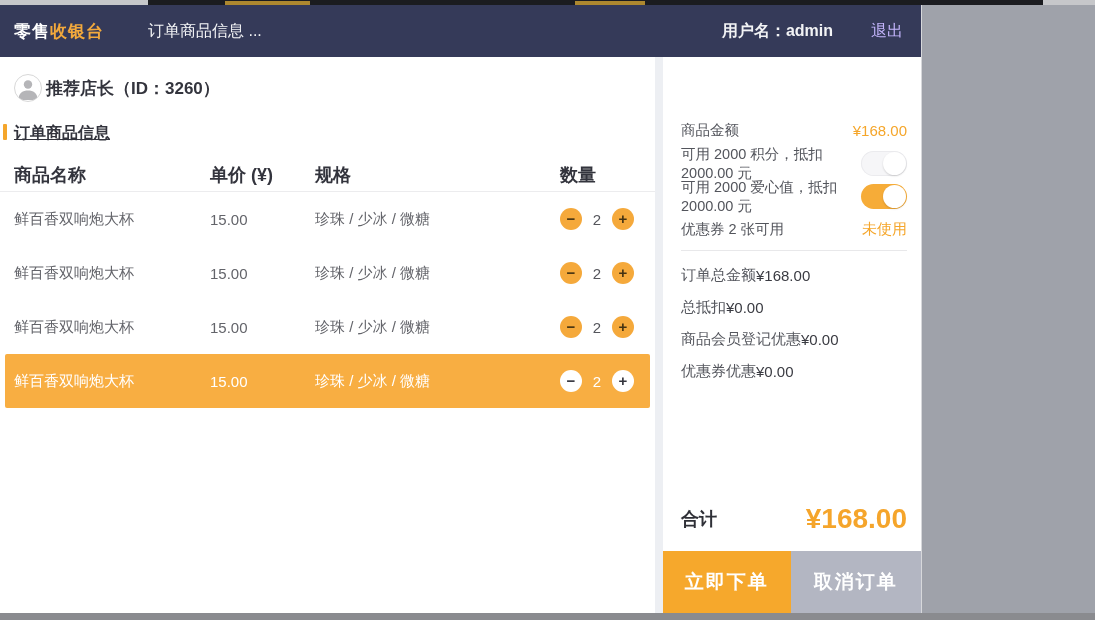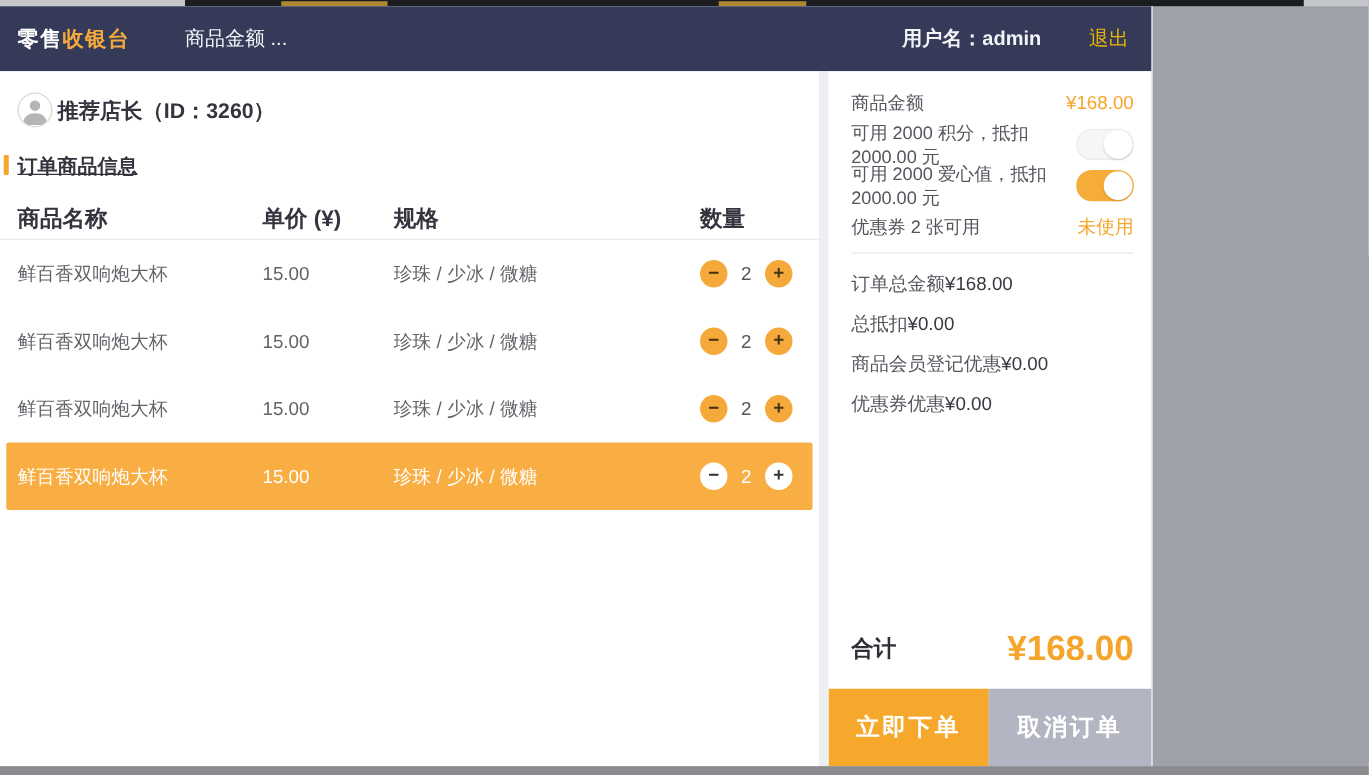--- a/index.html
+++ b/index.html
@@ -29,21 +29,21 @@
   
   .hdr {
     height:52px; flex:0 0 52px; background:#353a59;
     display:flex; align-items:center; padding:0 18px 0 14px;
   }
   .brand { font-size:17px; font-weight:700; color:#ffffff; letter-spacing:1px; white-space:nowrap; }
   .brand .accent { color:#f3a93c; }
   .hdr-tab { margin-left:44px; font-size:16px; color:#f4f5f7; cursor:pointer; white-space:nowrap; }
   .hdr-spacer { flex:1; }
   .hdr-user { font-size:16px; color:#f2f3f5;font-weight:bold; }
-  .hdr-logout { margin-left:38px; font-size:16px; color:#eab308; cursor:pointer; }
+  .hdr-logout { margin-left:38px; font-size:16px; color:#c4b5fd; cursor:pointer; }
 
   
   .main { flex:1; display:flex; min-height:0; }
   .left { width:655px; flex:0 0 655px; background:#fff; position:relative; }
   .gap { width:8px; flex:0 0 8px; background:#edeff3; }
   .right { flex:1; background:#fff; display:flex; flex-direction:column; min-width:0; }
 
   
   .member { margin:17px 14px 0; display:flex; align-items:center; gap:4px; cursor:pointer; }
   .avatar {
@@ -70,21 +70,21 @@
     background:#f5a93b; color:#453312; font-size:15px; font-weight:700;
     line-height:20px; text-align:center; cursor:pointer; padding:0;
     font-family:"Liberation Sans",sans-serif;
   }
   .qty-num { min-width:12px; text-align:center; color:#55565c; }
   .trow.selected { background:#f8ae42; margin:0 5px; padding-left:9px; border-radius:2px; }
   .trow.selected, .trow.selected .c-price, .trow.selected .c-spec, .trow.selected .qty-num { color:#ffffff; }
   .trow.selected .step { background:#ffffff; color:#33343d; }
 
   
-  .sum { padding:9px 14px 0 18px; }
+  .sum { padding:9px 14px 0 18px;margin-top:48px; }
   .srow { height:33px; display:flex; align-items:center; justify-content:space-between;
     font-size:14.5px; color:#53555c; }
   .srow .val-orange { color:#f5a62b; font-size:15px; }
   .toggle { width:46px; height:25px; border-radius:13px; position:relative; cursor:pointer; flex:0 0 auto; }
   .toggle[data-state="off"] { background:#f6f6f8; box-shadow:inset 0 0 0 1px #ebebee; }
   .toggle[data-state="on"]  { background:#f6ac38; }
   .toggle .knob { position:absolute; top:1px; right:1px; width:23px; height:23px;
     border-radius:50%; background:#fff; box-shadow:0 1px 2px rgba(0,0,0,.15); }
 
   .rdivider { margin:4px 14px 0 18px; border-top:1px solid #e8e8ea; }
@@ -116,21 +116,21 @@
   <div class="peek-frag frag1"></div>
   <div class="peek-frag frag2"></div>
 </div>
 
 <div class="app">
 
   <div class="hdr">
     <div class="brand">
       <span>零售</span><span class="accent">收银台</span>
     </div>
-    <div class="hdr-tab">商品金额 ...</div>
+    <div class="hdr-tab">订单商品信息 ...</div>
     <div class="hdr-spacer"></div>
     <div class="hdr-user">用户名：admin</div>
     <div class="hdr-logout">退出</div>
   </div>
 
   <div class="main">
 
     <section class="left">
       <div class="member">
         <span class="avatar">

